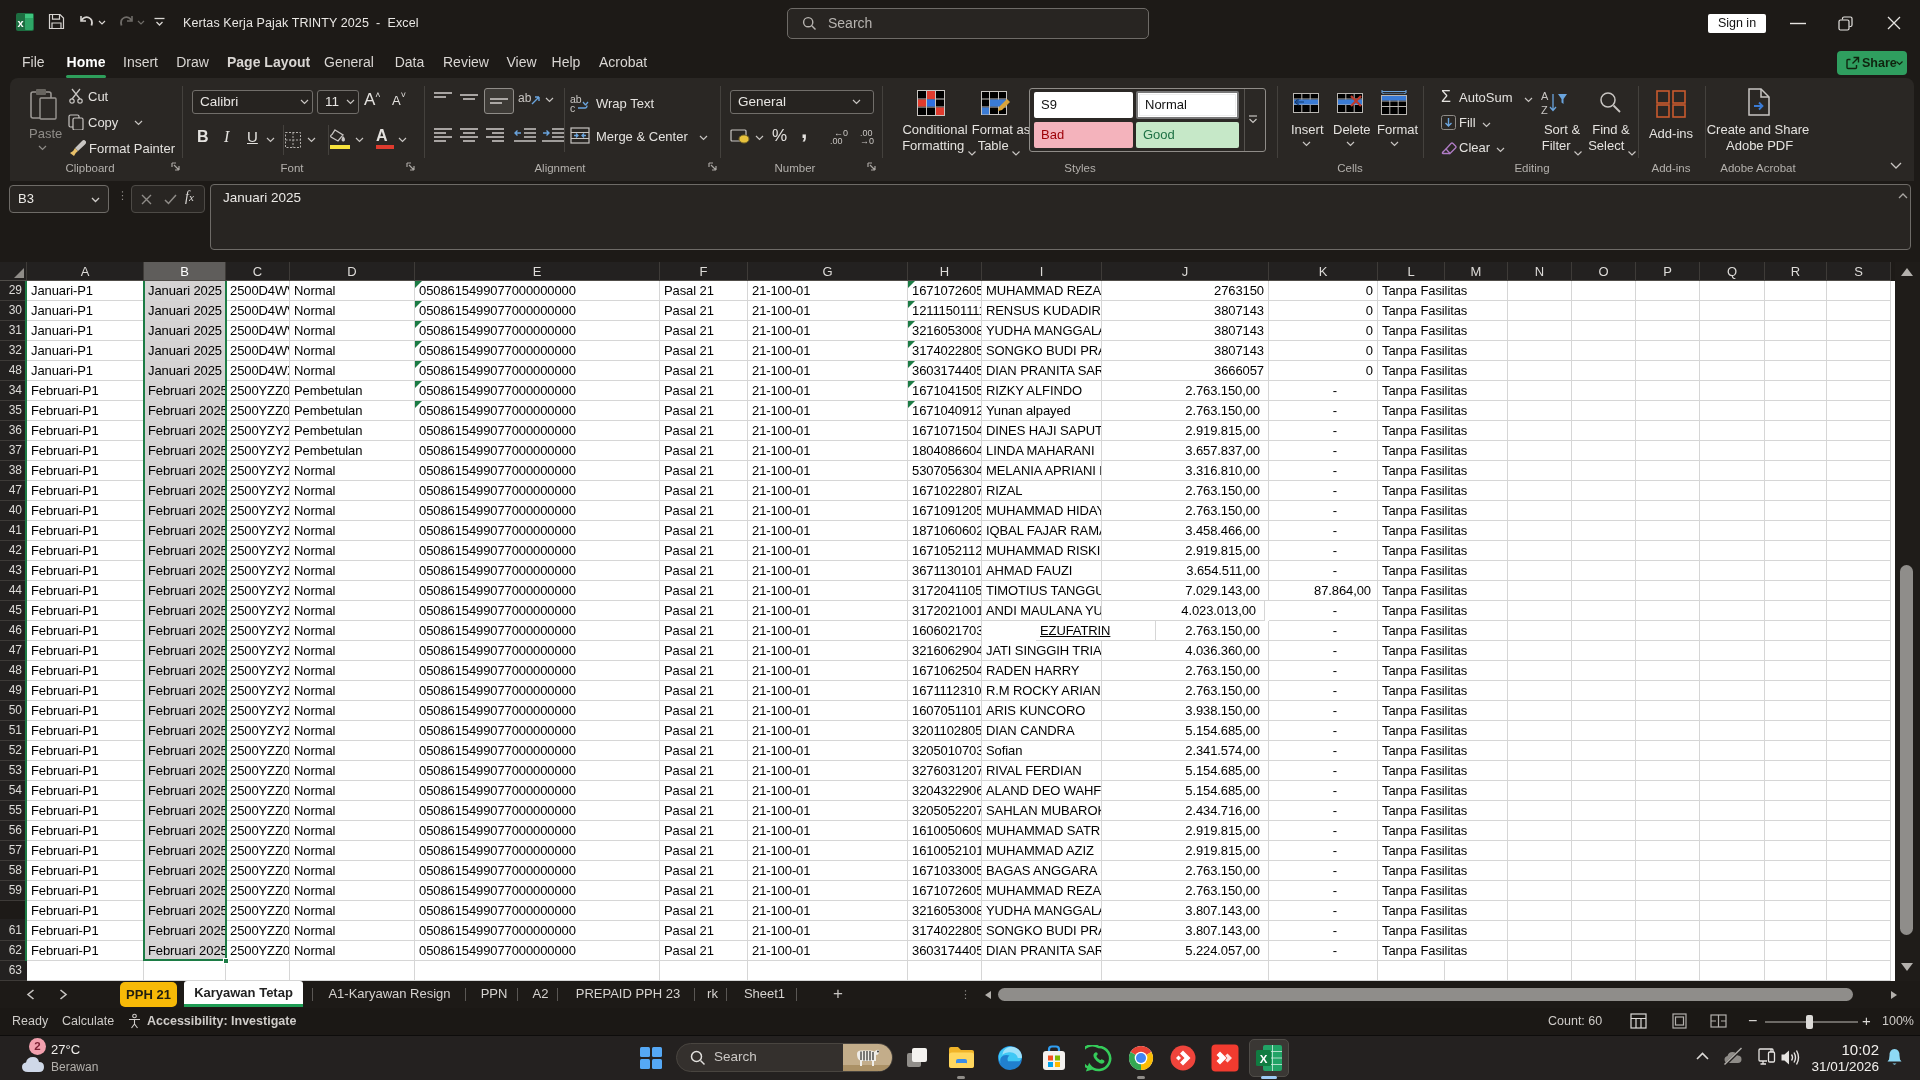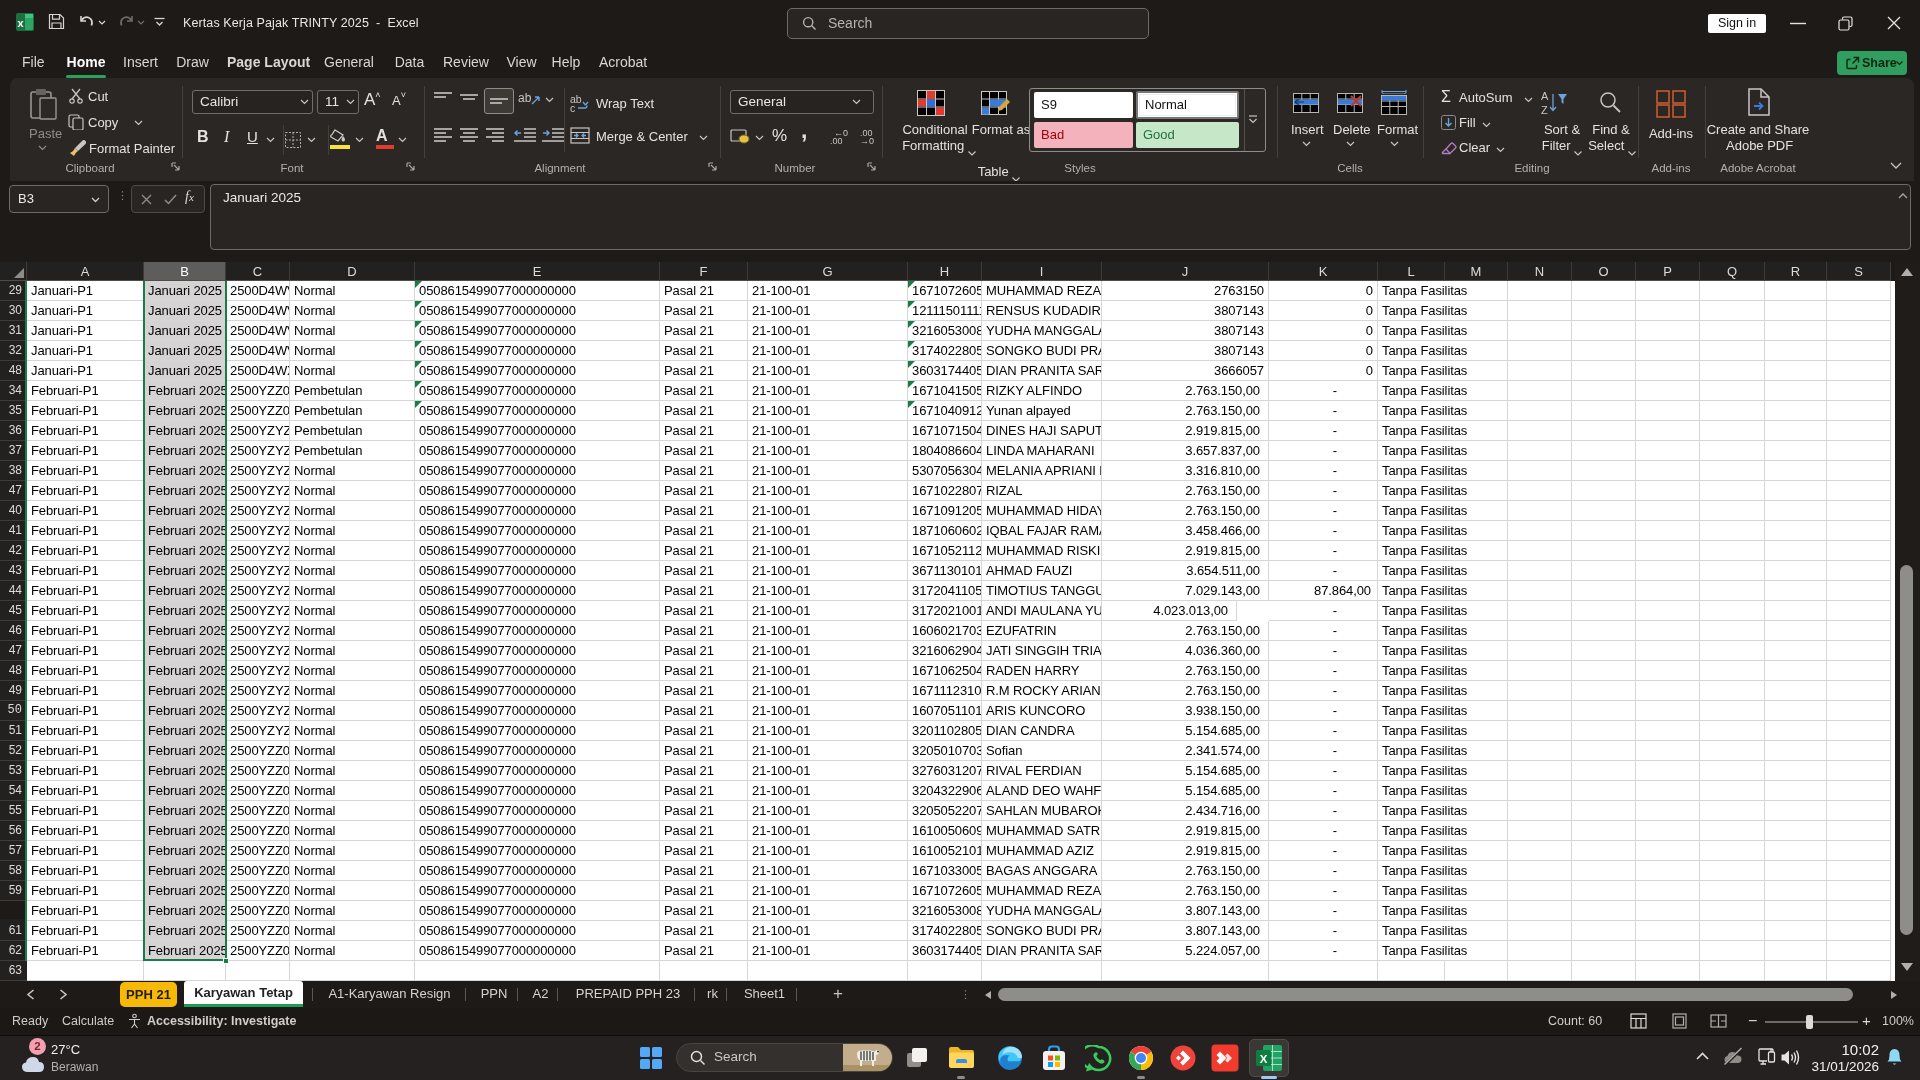--- a/index.html
+++ b/index.html
@@ -339,21 +339,21 @@
 <svg class="abs" style="left:971px;top:13px" width="30" height="26" viewBox="0 0 30 26">
         <g stroke="#c8c5c2" stroke-width="1">
           <rect x="0.5" y="0.5" width="25" height="23"></rect>
           <path d="M0.5 8 H25.5 M0.5 16 H25.5 M8.5 0.5 V23.5 M17.5 0.5 V23.5"></path>
         </g>
         <rect x="9" y="8.5" width="16" height="7" fill="#3a7bd5"></rect>
         <rect x="1" y="16.5" width="7" height="7" fill="#3a7bd5"></rect>
         <path d="M18 16 L26 8 L29 11 L21 19 L17 20 Z" fill="#d8a43c"></path>
       </svg>
 <div class="abs rbtxt" style="left:956px;top:44px;width:70px;text-align:center;">Format as</div>
-<div class="abs rbtxt" style="left:962px;top:60px;width:54px;text-align:center;margin-top:26px;">Table <span class="chev"><svg width="8" height="5" viewBox="0 0 8 5">
+<div class="abs rbtxt" style="left:962px;top:60px;width:54px;text-align:center;">Table <span class="chev"><svg width="8" height="5" viewBox="0 0 8 5">
             <path d="M0.5 0.5 L4 4 L7.5 0.5" stroke="#c8c5c2" stroke-width="1.2" fill="none"></path>
           </svg></span></div>
 <div class="abs" style="left:1019px;top:10px;width:237px;height:64px;border:1px solid #8f8c88;border-radius:3px;background:#2b2825;"></div>
 <div class="gal" style="left:1024px;top:14px;width:99px;height:26px;background:#fff;color:#111;">S9</div>
 <div class="gal" style="left:1126px;top:13px;width:103px;height:28px;background:#fff;color:#111;border:2px solid #777;outline:1.5px solid #eee;outline-offset:-4.5px;line-height:24px;">Normal</div>
 <div class="gal" style="left:1024px;top:44px;width:99px;height:26px;background:#f4b3bc;color:#9c0006;">Bad</div>
 <div class="gal" style="left:1126px;top:44px;width:103px;height:26px;background:#c6e8c8;color:#1e7145;">Good</div>
 <div class="abs" style="left:1234px;top:11px;width:20px;height:62px;border-left:1px solid #55524e;"></div>
 <svg class="abs" style="left:1238px;top:37px" width="10" height="9" viewBox="0 0 10 9">
         <path d="M1 1 H9" stroke="#c8c5c2" stroke-width="1.2"></path>
@@ -525,21 +525,21 @@
 <div class="rowhdr" style="top:239px;">40</div>
 <div class="rowhdr" style="top:259px;">41</div>
 <div class="rowhdr" style="top:279px;">42</div>
 <div class="rowhdr" style="top:299px;">43</div>
 <div class="rowhdr" style="top:319px;">44</div>
 <div class="rowhdr" style="top:339px;">45</div>
 <div class="rowhdr" style="top:359px;">46</div>
 <div class="rowhdr" style="top:379px;">47</div>
 <div class="rowhdr" style="top:399px;">48</div>
 <div class="rowhdr" style="top:419px;">49</div>
-<div class="rowhdr" style="top:439px;font-family:Liberation Mono, monospace;">50</div>
+<div class="rowhdr" style="top:439px;">50</div>
 <div class="rowhdr" style="top:459px;">51</div>
 <div class="rowhdr" style="top:479px;">52</div>
 <div class="rowhdr" style="top:499px;">53</div>
 <div class="rowhdr" style="top:519px;">54</div>
 <div class="rowhdr" style="top:539px;">55</div>
 <div class="rowhdr" style="top:559px;">56</div>
 <div class="rowhdr" style="top:579px;">57</div>
 <div class="rowhdr" style="top:599px;">58</div>
 <div class="rowhdr" style="top:619px;">59</div>
 <div class="rowhdr" style="top:638px;margin-top:19px;">60</div>
@@ -887,41 +887,41 @@
 <div class="row" style="top:320px;">
 <div class="c " style="left:0px;width:117px;">Februari-P1</div>
 <div class="c sel" style="left:117px;width:82px;">Februari 2025</div>
 <div class="c " style="left:199px;width:64px;">2500YZYZF</div>
 <div class="c " style="left:263px;width:125px;">Normal</div>
 <div class="c " style="left:388px;width:245px;">0508615499077000000000</div>
 <div class="c " style="left:633px;width:88px;">Pasal 21</div>
 <div class="c " style="left:721px;width:160px;">21-100-01</div>
 <div class="c " style="left:881px;width:74px;">31720210019350</div>
 <div class="c " style="left:955px;width:120px;">ANDI MAULANA YUSU</div>
-<div class="c  num" style="left:1075px;width:135px;padding-right:8px;">4.023.013,00</div>
+<div class="c  num" style="left:1075px;width:163px;padding-right:8px;">4.023.013,00</div>
 <div class="c  num" style="left:1242px;width:109px;padding-right:40px;">-</div>
 <div class="c " style="left:1351px;width:130px;border-right:none;">Tanpa Fasilitas</div>
 <div class="c" style="left:1418px;width:63px;"></div>
 <div class="c " style="left:1481px;width:64px;"></div>
 <div class="c " style="left:1545px;width:64px;"></div>
 <div class="c " style="left:1609px;width:64px;"></div>
 <div class="c " style="left:1673px;width:65px;"></div>
 <div class="c " style="left:1738px;width:62px;"></div>
 <div class="c " style="left:1800px;width:64px;"></div>
 </div>
 <div class="row" style="top:340px;">
 <div class="c " style="left:0px;width:117px;">Februari-P1</div>
 <div class="c sel" style="left:117px;width:82px;">Februari 2025</div>
 <div class="c " style="left:199px;width:64px;">2500YZYZF</div>
 <div class="c " style="left:263px;width:125px;">Normal</div>
 <div class="c " style="left:388px;width:245px;">0508615499077000000000</div>
 <div class="c " style="left:633px;width:88px;">Pasal 21</div>
 <div class="c " style="left:721px;width:160px;">21-100-01</div>
 <div class="c " style="left:881px;width:74px;">16060217039350</div>
-<div class="c " style="left:955px;width:120px;">EZUFATRIN</div>
+<div class="c " style="left:1009px;width:120px;text-decoration:underline;">EZUFATRIN</div>
 <div class="c  num" style="left:1075px;width:167px;padding-right:8px;">2.763.150,00</div>
 <div class="c  num" style="left:1242px;width:109px;padding-right:40px;">-</div>
 <div class="c " style="left:1351px;width:130px;border-right:none;">Tanpa Fasilitas</div>
 <div class="c" style="left:1418px;width:63px;"></div>
 <div class="c " style="left:1481px;width:64px;"></div>
 <div class="c " style="left:1545px;width:64px;"></div>
 <div class="c " style="left:1609px;width:64px;"></div>
 <div class="c " style="left:1673px;width:65px;"></div>
 <div class="c " style="left:1738px;width:62px;"></div>
 <div class="c " style="left:1800px;width:64px;"></div>

